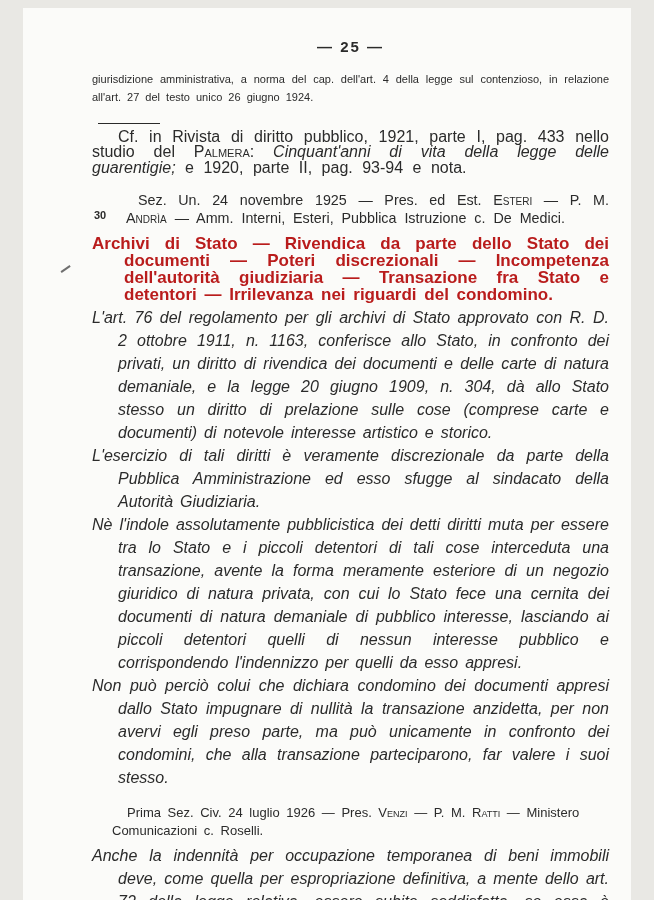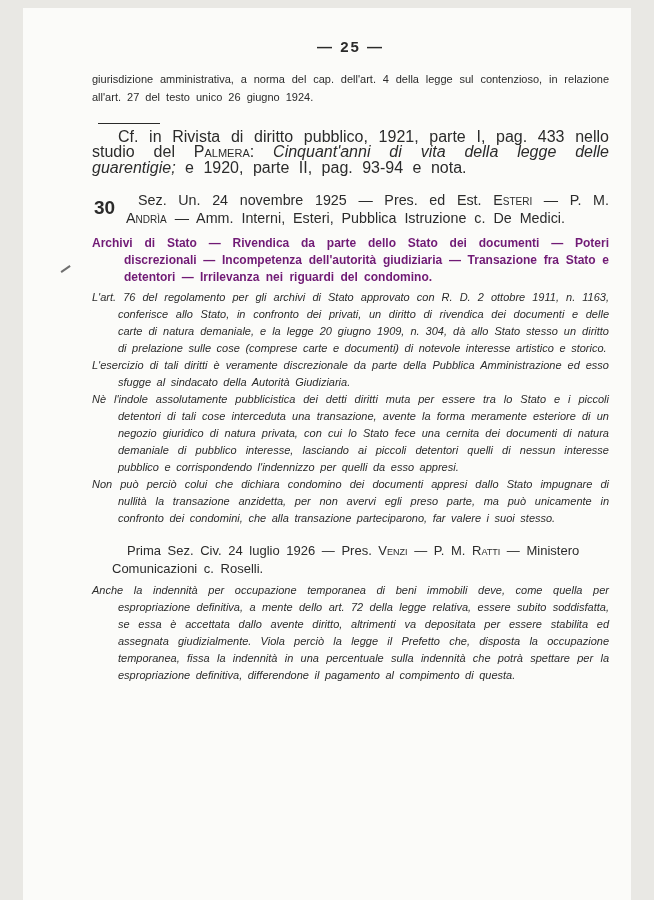--- a/index.html
+++ b/index.html
@@ -54,42 +54,42 @@
     padding-left: 34px;
     font-size: 14.3px;
     line-height: 18px;
     text-align: justify;
     text-indent: 12px;
     word-spacing: 4px;
   }
   .case-no {
     position: absolute;
     left: 2px;
-    top: 8px;
+    top: 15px;
     font-weight: bold;
-    font-size: 19px;
+    font-size: 11px;
     text-indent: 0;
   }
   .headnote {
     margin: 8px 0 0 0;
     font-weight: bold;
-    font-size: 12px;
+    font-size: 17px;
     line-height: 17px;
     text-align: justify;
     padding-left: 32px;
     text-indent: -32px;
     word-spacing: 3px;
-    color: #701a75;
+    color: #b91c1c;
   }
   .holdings { margin-top: 3px; }
   .holdings p {
     margin: 0;
     font-style: italic;
-    font-size: 11px;
-    line-height: 17px;
+    font-size: 16px;
+    line-height: 23px;
     text-align: justify;
     padding-left: 26px;
     text-indent: -26px;
     word-spacing: 2.5px;
   }
   .case-header-2 {
     margin: 15px 0 0 0;
     padding-left: 20px;
     font-size: 13px;
     line-height: 18px;

